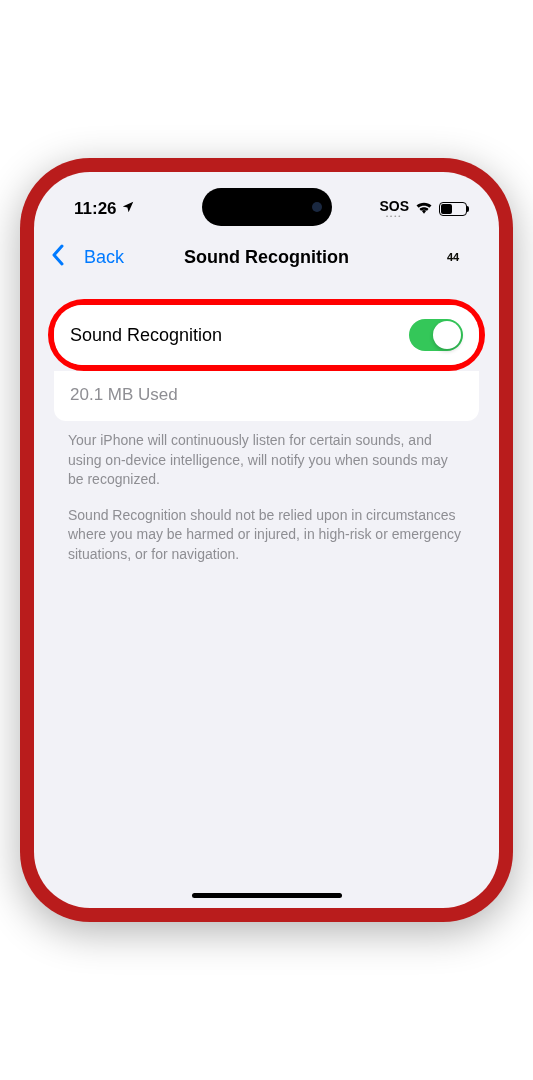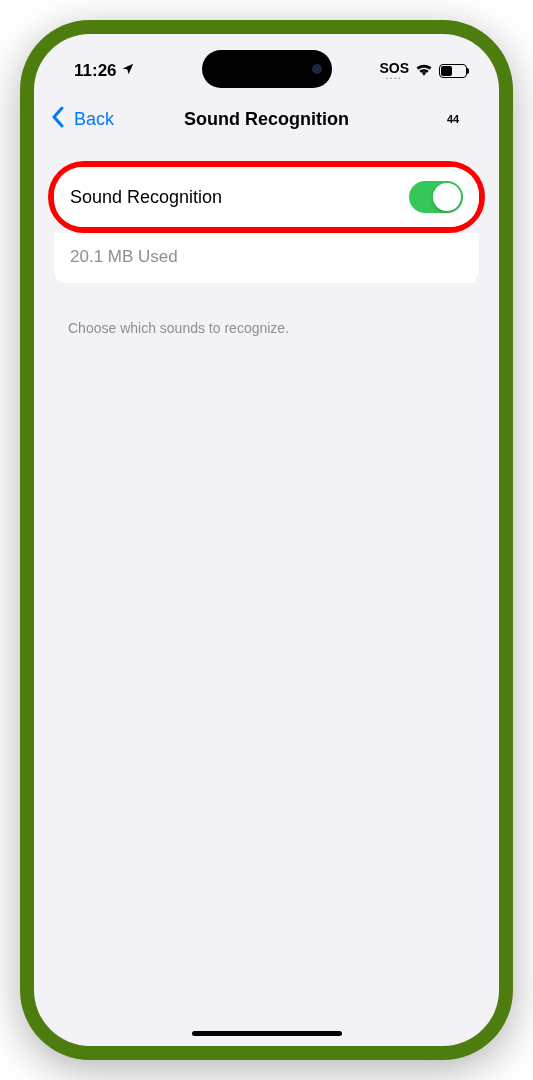--- a/index.html
+++ b/index.html
@@ -13,22 +13,22 @@
       background: #fff;
       display: flex;
       justify-content: center;
       align-items: center;
       min-height: 1080px;
       padding: 20px 0;
     }
     
     .phone-frame {
       width: 493px;
-      height: 1040px;
-      background: #4d7c0f;
+      height: 764px;
+      background: #b91c1c;
       border-radius: 70px;
       padding: 14px;
       box-shadow: 0 10px 40px rgba(0,0,0,0.3);
       position: relative;
     }
     
     .phone-screen {
       width: 100%;
       height: 100%;
       background: #f2f2f7;
@@ -159,21 +159,21 @@
       align-items: center;
       padding: 12px 16px 16px;
       position: relative;
     }
     
     .back-button {
       display: flex;
       align-items: center;
       color: #007aff;
       font-size: 18px;
-      gap: 8px;
+      gap: 18px;
     }
     
     .back-chevron svg {
       width: 16px;
       height: 22px;
     }
     
     .nav-title {
       position: absolute;
       left: 50%;
@@ -338,22 +338,23 @@
             <span class="row-label">Sound Recognition</span>
             <div class="toggle">
               <div class="toggle-knob"></div>
             </div>
           </div>
         </div>
       </div>
 
       <div class="storage-row">20.1 MB Used</div>
 
+      <div class="footer-text">Your iPhone will continuously listen for certain sounds, and using on-device intelligence, will notify you when sounds may be recognized.</div>
+      <div class="footer-text" style="padding-top:6px;">Sound Recognition should not be relied upon in circumstances where you may be harmed or injured, in high-risk or emergency situations, or for navigation.</div>
 
       <div class="sounds-group">
-        <div class="footer-text">Choose which sounds to recognize.</div>
       </div>
 
     </div>
 
     <div class="home-indicator"></div>
   </div>
 </div>
 
 </body></html>

